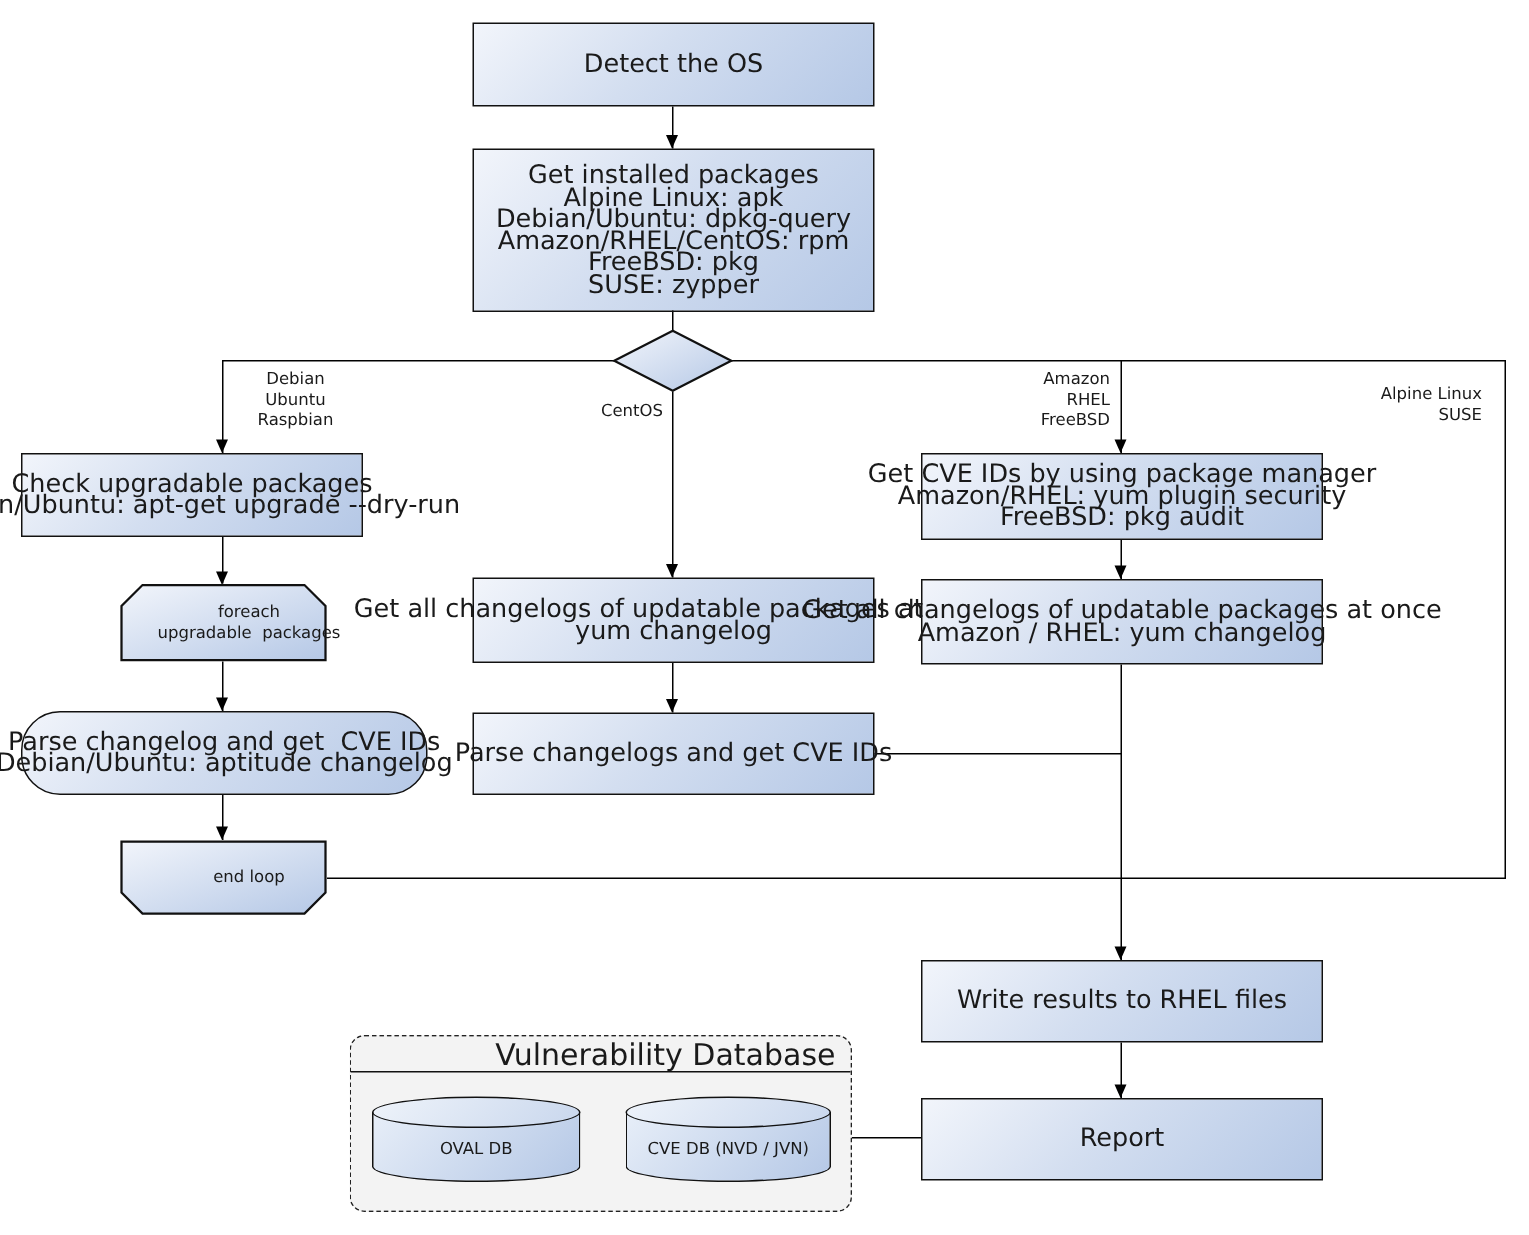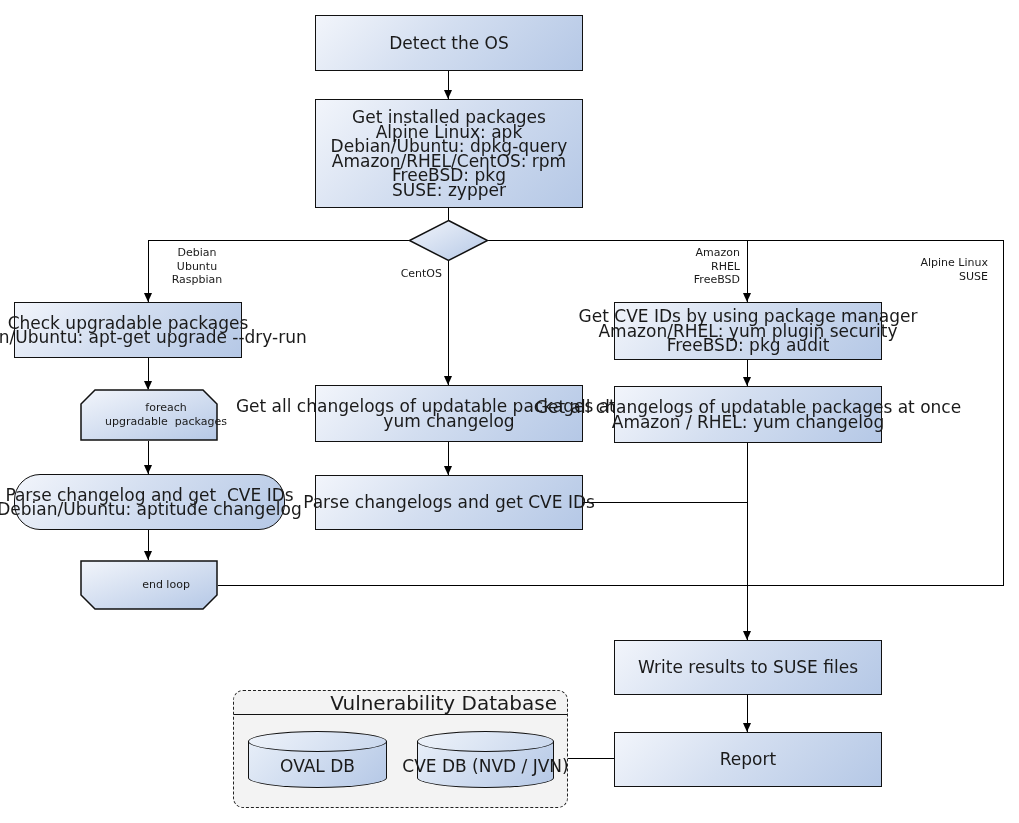--- a/index.html
+++ b/index.html
@@ -57,21 +57,21 @@
   .cyl-body{
     position:absolute;left:0;top:10px;bottom:0;width:100%;
     border:1.4px solid #111;border-top:none;box-sizing:border-box;
     border-radius:0 0 50% 50% / 0 0 22% 22%;
     background:linear-gradient(135deg,#e7eef8 0%,#b5c8e6 100%);
     z-index:1;
   }
   .cyl-label{
     position:absolute;left:0;top:12px;width:100%;height:calc(100% - 12px);
     display:flex;align-items:center;justify-content:center;
-    font-size:17px;white-space:pre;z-index:3;
+    font-size:11px;white-space:pre;z-index:3;
   }
 </style>
 </head>
 <body>
 
 <svg width="0" height="0" style="position:absolute">
   <defs>
     <linearGradient id="grad" x1="0" y1="0" x2="1" y2="1">
       <stop offset="0" stop-color="#f2f5fb"></stop>
       <stop offset="1" stop-color="#b5c8e6"></stop>
@@ -135,21 +135,21 @@
 <div class="box" style="left:14px;top:474px;width:271px;height:56px;border-radius:26px;">Parse changelog and get  CVE IDs
 Debian/Ubuntu: aptitude changelog</div>
 <div class="box" style="left:315px;top:385px;width:268px;height:57px;">Get all changelogs of updatable packages at once
 yum changelog</div>
 <div class="box" style="left:315px;top:475px;width:268px;height:55px;">Parse changelogs and get CVE IDs</div>
 <div class="box" style="left:614px;top:302px;width:268px;height:58px;">Get CVE IDs by using package manager
 Amazon/RHEL: yum plugin security
 FreeBSD: pkg audit</div>
 <div class="box" style="left:614px;top:386px;width:268px;height:57px;">Get all changelogs of updatable packages at once
 Amazon / RHEL: yum changelog</div>
-<div class="box" style="left:614px;top:640px;width:268px;height:55px;">Write results to SUSE files</div>
+<div class="box" style="left:614px;top:640px;width:268px;height:55px;">Write results to RHEL files</div>
 <div class="box" style="left:614px;top:732px;width:268px;height:55px;">Report</div>
 
 <div class="shape-wrap" style="left:408px;top:219px;width:81px;height:43px;">
   <svg width="81" height="43">
     <polygon points="40.5,1.5 79.5,21.5 40.5,41.5 1.5,21.5" fill="url(#grad)" stroke="#111" stroke-width="1.5"></polygon>
   </svg>
 </div>
 
 <div class="shape-wrap" style="left:80px;top:389px;width:138px;height:52px;">
   <svg width="138" height="52">

